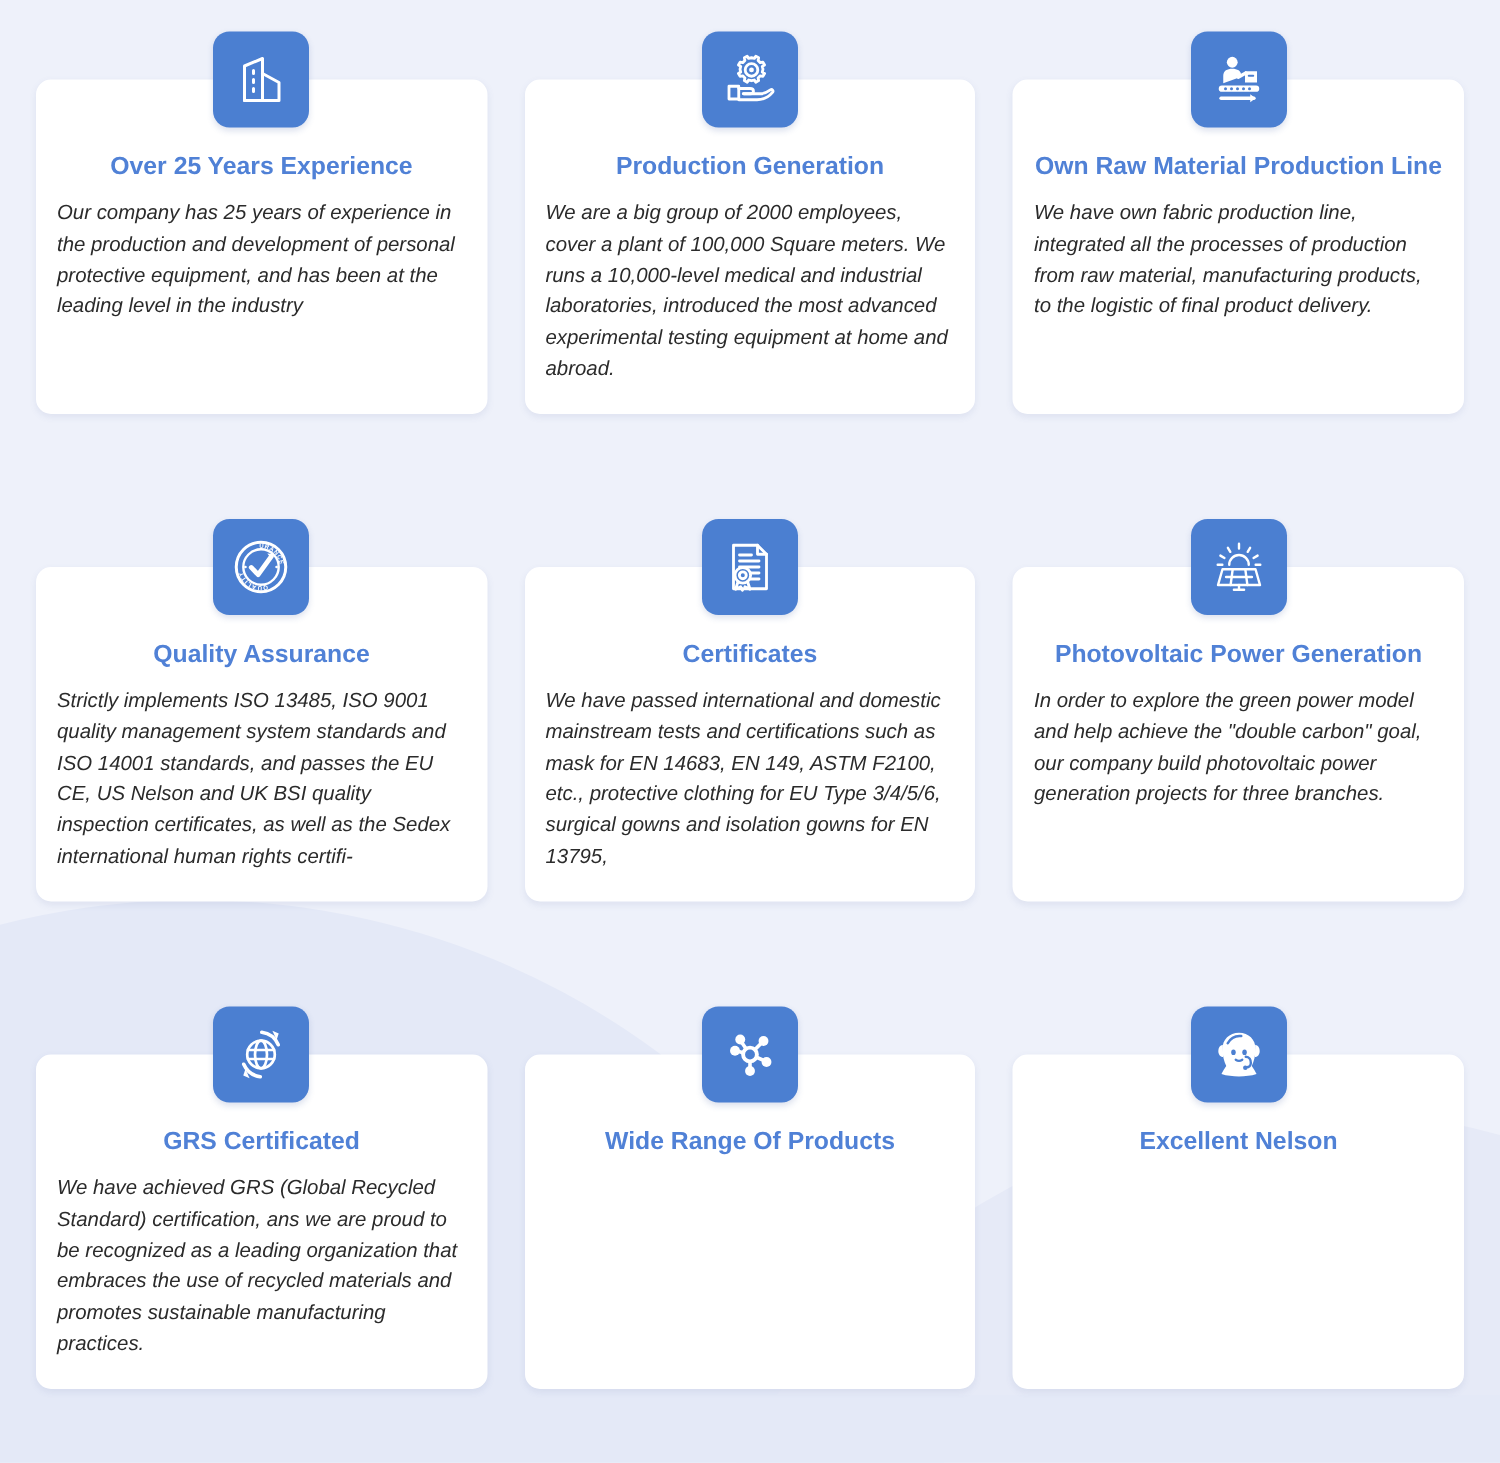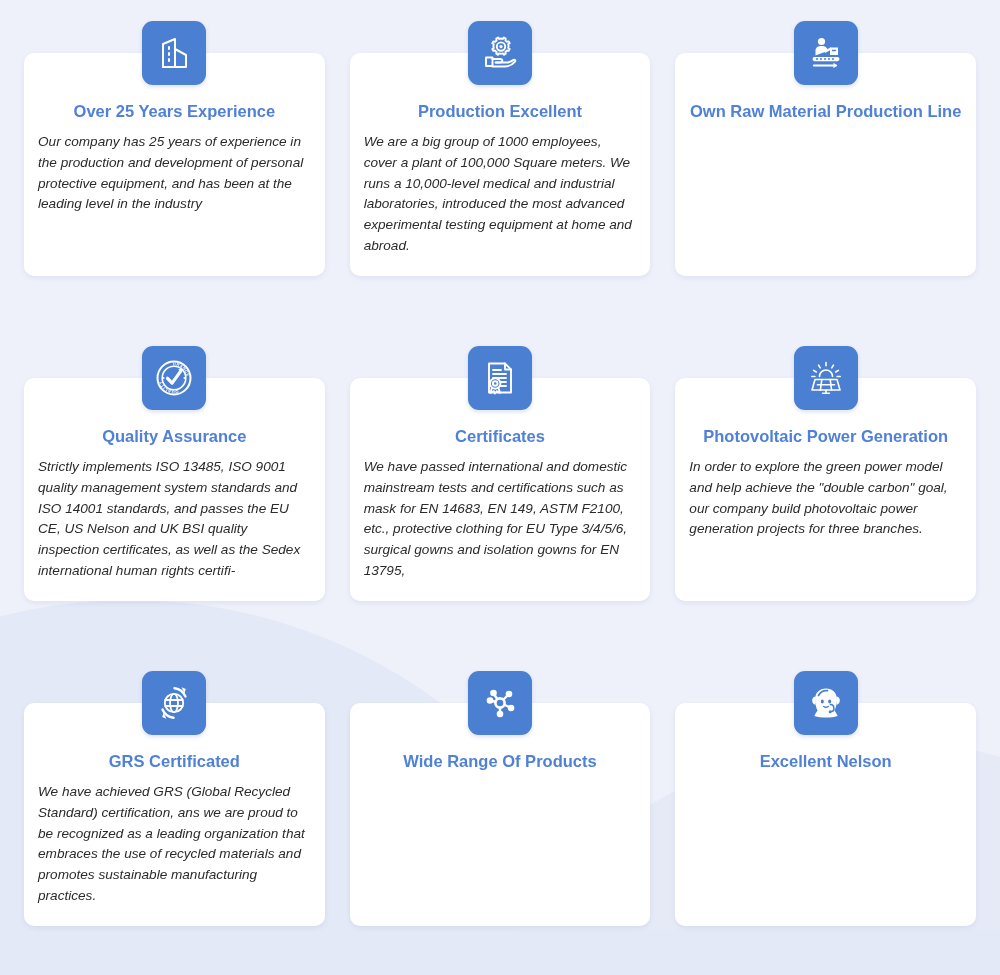--- a/index.html
+++ b/index.html
@@ -118,22 +118,22 @@
           <svg width="40" height="40" viewBox="0 0 40 40" fill="none" stroke="#ffffff" stroke-width="1.9" stroke-linejoin="round" stroke-linecap="round">
             <path d="M21 5.5 l1.9 .45 .95-1.5 1.9 1.1 -.35 1.75 1.45 1.45 1.75-.35 1.1 1.9 -1.5 .95 .45 1.9 -.45 1.9 1.5 .95 -1.1 1.9 -1.75-.35 -1.45 1.45 .35 1.75 -1.9 1.1 -.95-1.5 -1.9 .45 -1.9-.45 -.95 1.5 -1.9-1.1 .35-1.75 -1.45-1.45 -1.75 .35 -1.1-1.9 1.5-.95 -.45-1.9 .45-1.9 -1.5-.95 1.1-1.9 1.75 .35 1.45-1.45 -.35-1.75 1.9-1.1 .95 1.5z"></path>
             <circle cx="21" cy="13.6" r="4.2"></circle>
             <circle cx="21" cy="13.6" r="1.6" fill="#ffffff" stroke="none"></circle>
             <path d="M6 24.5 h6.5 v8.5 H6 z"></path>
             <path d="M12.5 26 h7.5 c1.5 0 2.3 .8 2.3 1.8 0 1-.8 1.7-2.1 1.7 h-4.2"></path>
             <path d="M15.5 29.5 h11.5 c2.6 0 4.6-1.2 6.6-2.6 1.1-.8 2.3 .6 1.4 1.7 -2.5 3-6.3 4.9-10.3 4.9 h-12.2"></path>
           </svg>
         </span>
       </div>
-      <div class="card-title">Production Excellent</div>
-      <div class="card-body">We are a big group of 1000 employees, cover a plant of 100,000 Square meters. We runs a 10,000-level medical and industrial laboratories, introduced the most advanced experimental testing equipment at home and abroad.</div>
+      <div class="card-title">Production Generation</div>
+      <div class="card-body">We are a big group of 2000 employees, cover a plant of 100,000 Square meters. We runs a 10,000-level medical and industrial laboratories, introduced the most advanced experimental testing equipment at home and abroad.</div>
     </div>
   </div>
 
   <div class="cell">
     <div class="card">
       <div class="icon-tile">
         <span>
           <svg width="40" height="40" viewBox="0 0 40 40" fill="none" stroke="#ffffff" stroke-width="1.9" stroke-linejoin="round" stroke-linecap="round">
             <circle cx="15.5" cy="8.5" r="3.6" fill="#ffffff" stroke="none"></circle>
             <path d="M9.5 22.5 V17.5 c0-3.3 2.7-4.6 6-4.6 3.3 0 6 1.3 6 4.6 v.6" fill="#ffffff" stroke="none"></path>
@@ -145,20 +145,21 @@
             <circle cx="15" cy="26.1" r="1" fill="#4b7fd1" stroke="none"></circle>
             <circle cx="19" cy="26.1" r="1" fill="#4b7fd1" stroke="none"></circle>
             <circle cx="23" cy="26.1" r="1" fill="#4b7fd1" stroke="none"></circle>
             <circle cx="27" cy="26.1" r="1" fill="#4b7fd1" stroke="none"></circle>
             <path d="M8 32.5 h22" stroke-width="2.2"></path>
             <path d="M27.5 29.8 l3.5 2.7 -3.5 2.7" fill="#ffffff" stroke="none"></path>
           </svg>
         </span>
       </div>
       <div class="card-title">Own Raw Material Production Line</div>
+      <div class="card-body">We have own fabric production line, integrated all the processes of production from raw material, manufacturing products, to the logistic of final product delivery.</div>
     </div>
   </div>
 
   <div class="cell">
     <div class="card">
       <div class="icon-tile">
         <span>
           <svg width="42" height="42" viewBox="0 0 42 42" fill="none">
             <circle cx="21" cy="21" r="16.5" fill="none" stroke="#ffffff" stroke-width="2"></circle>
             <circle cx="21" cy="21" r="11.8" fill="none" stroke="#ffffff" stroke-width="1.6"></circle>

